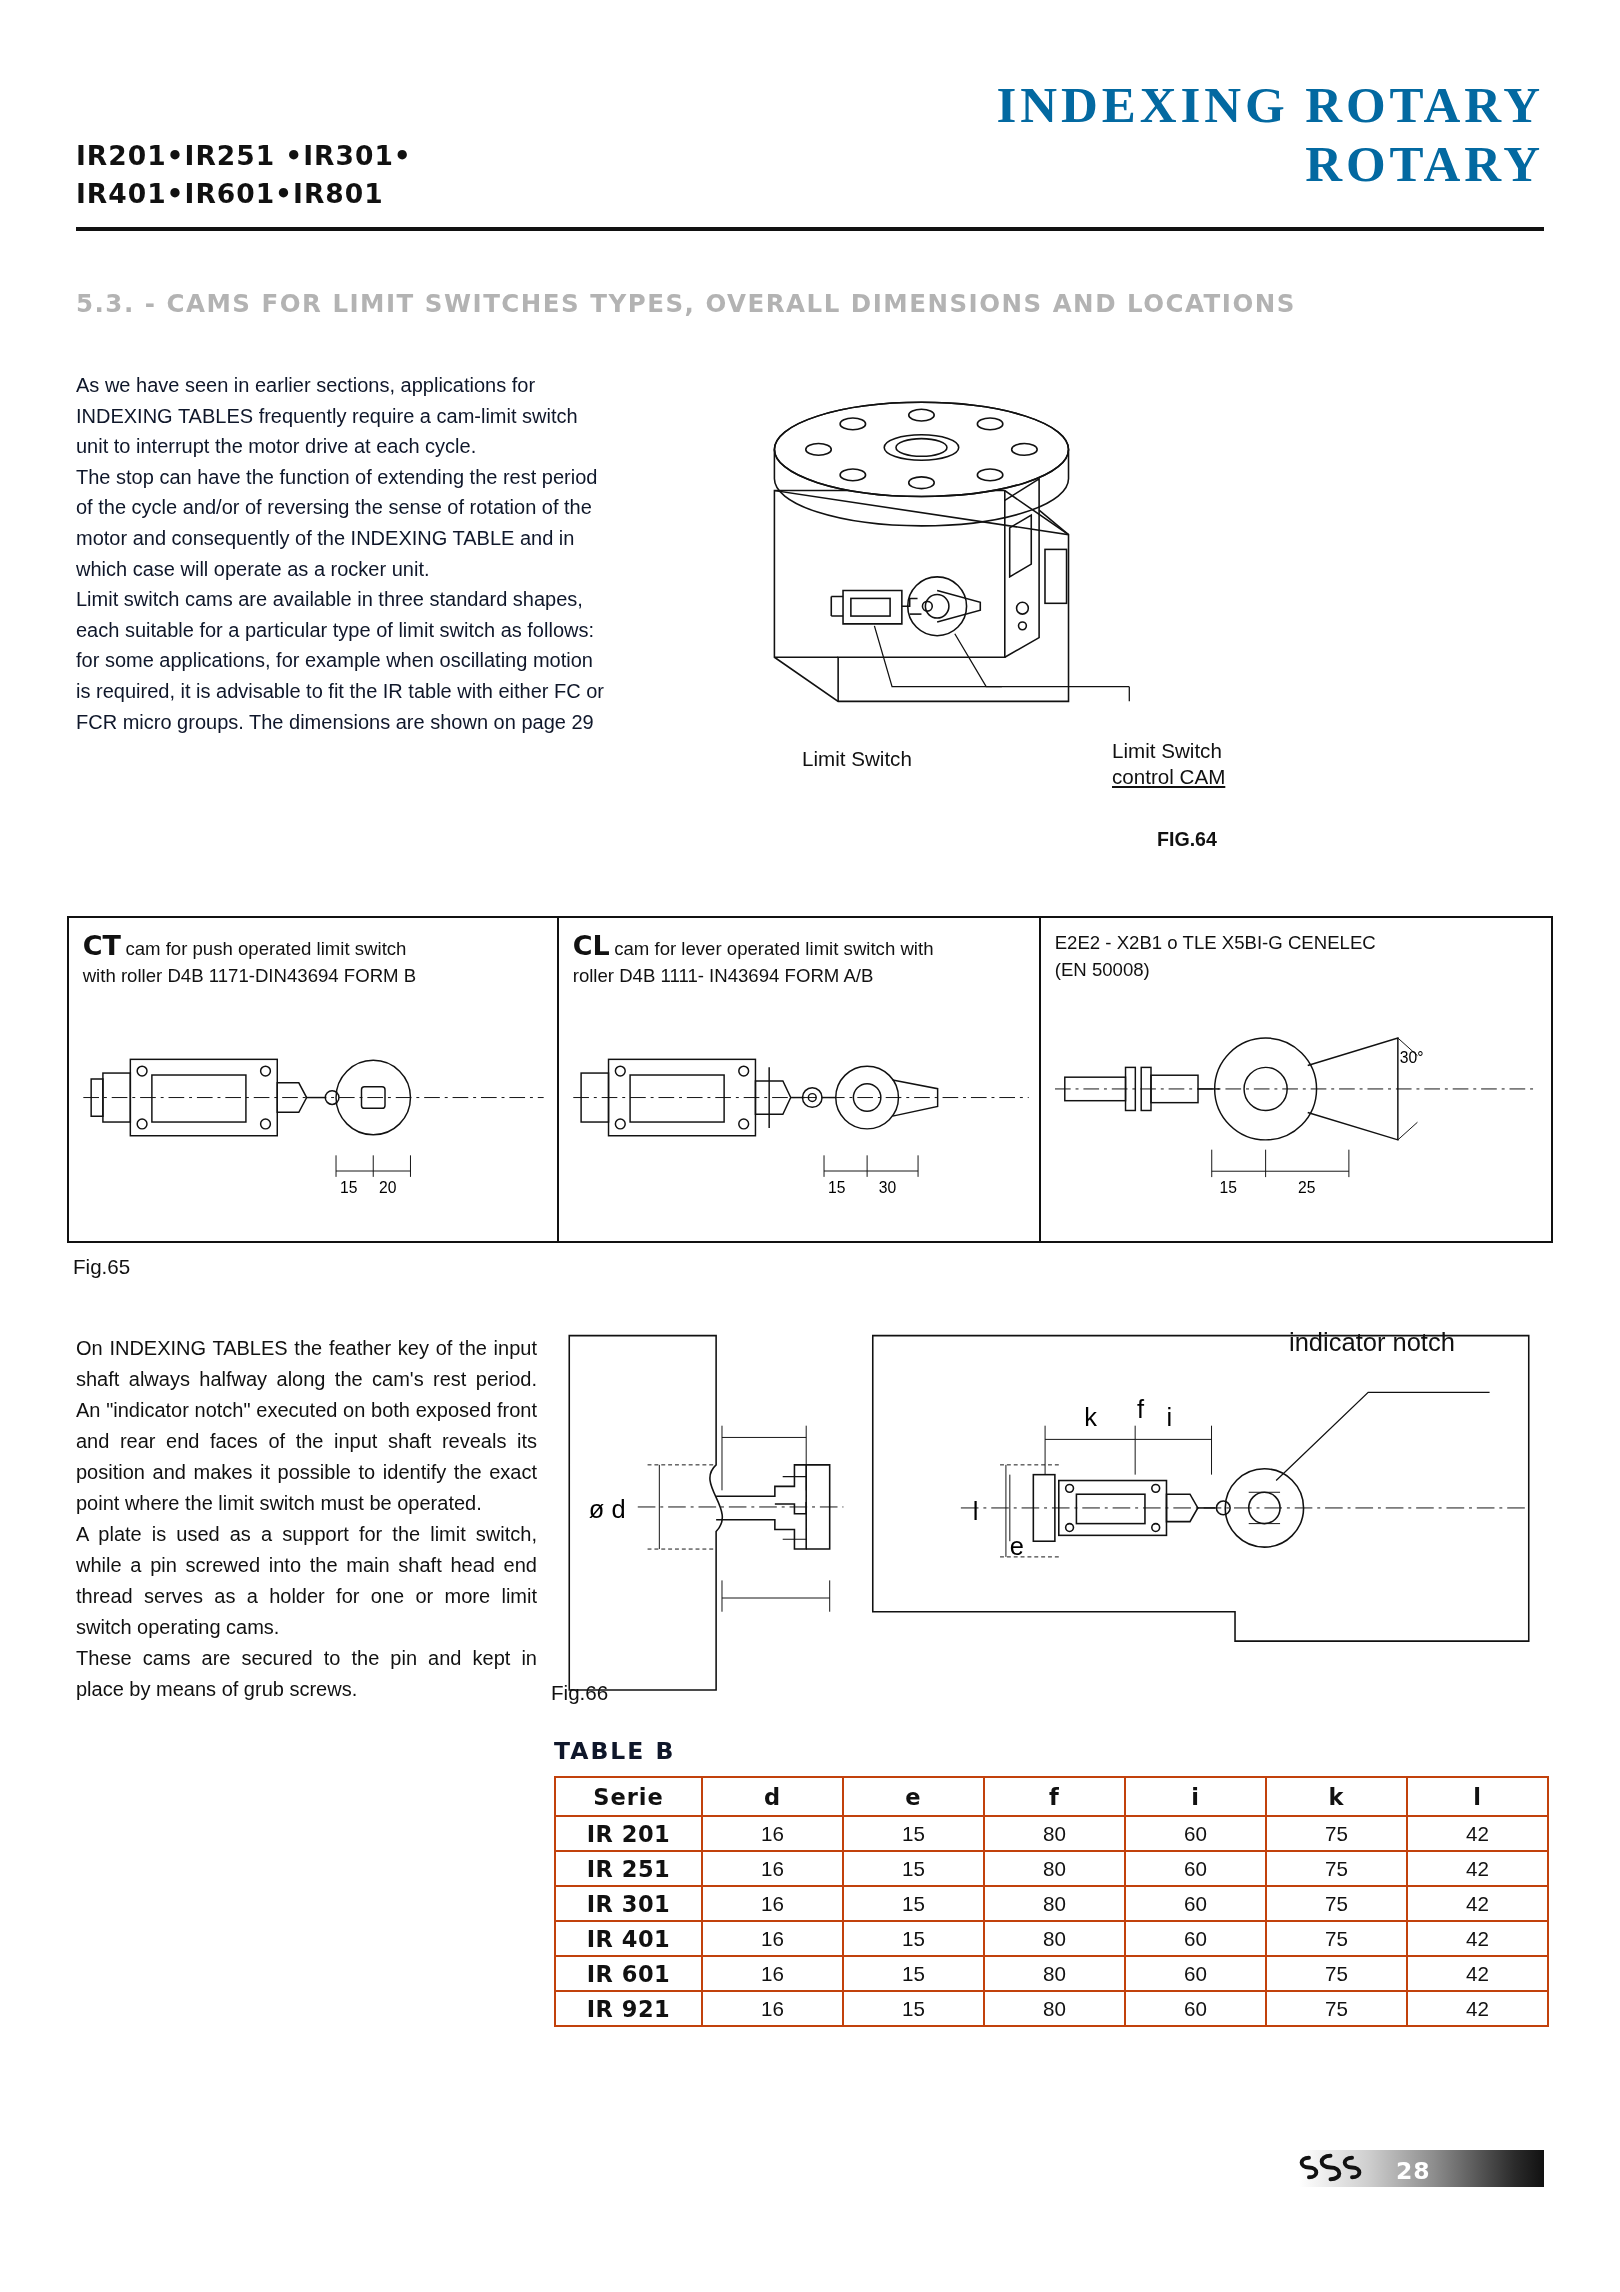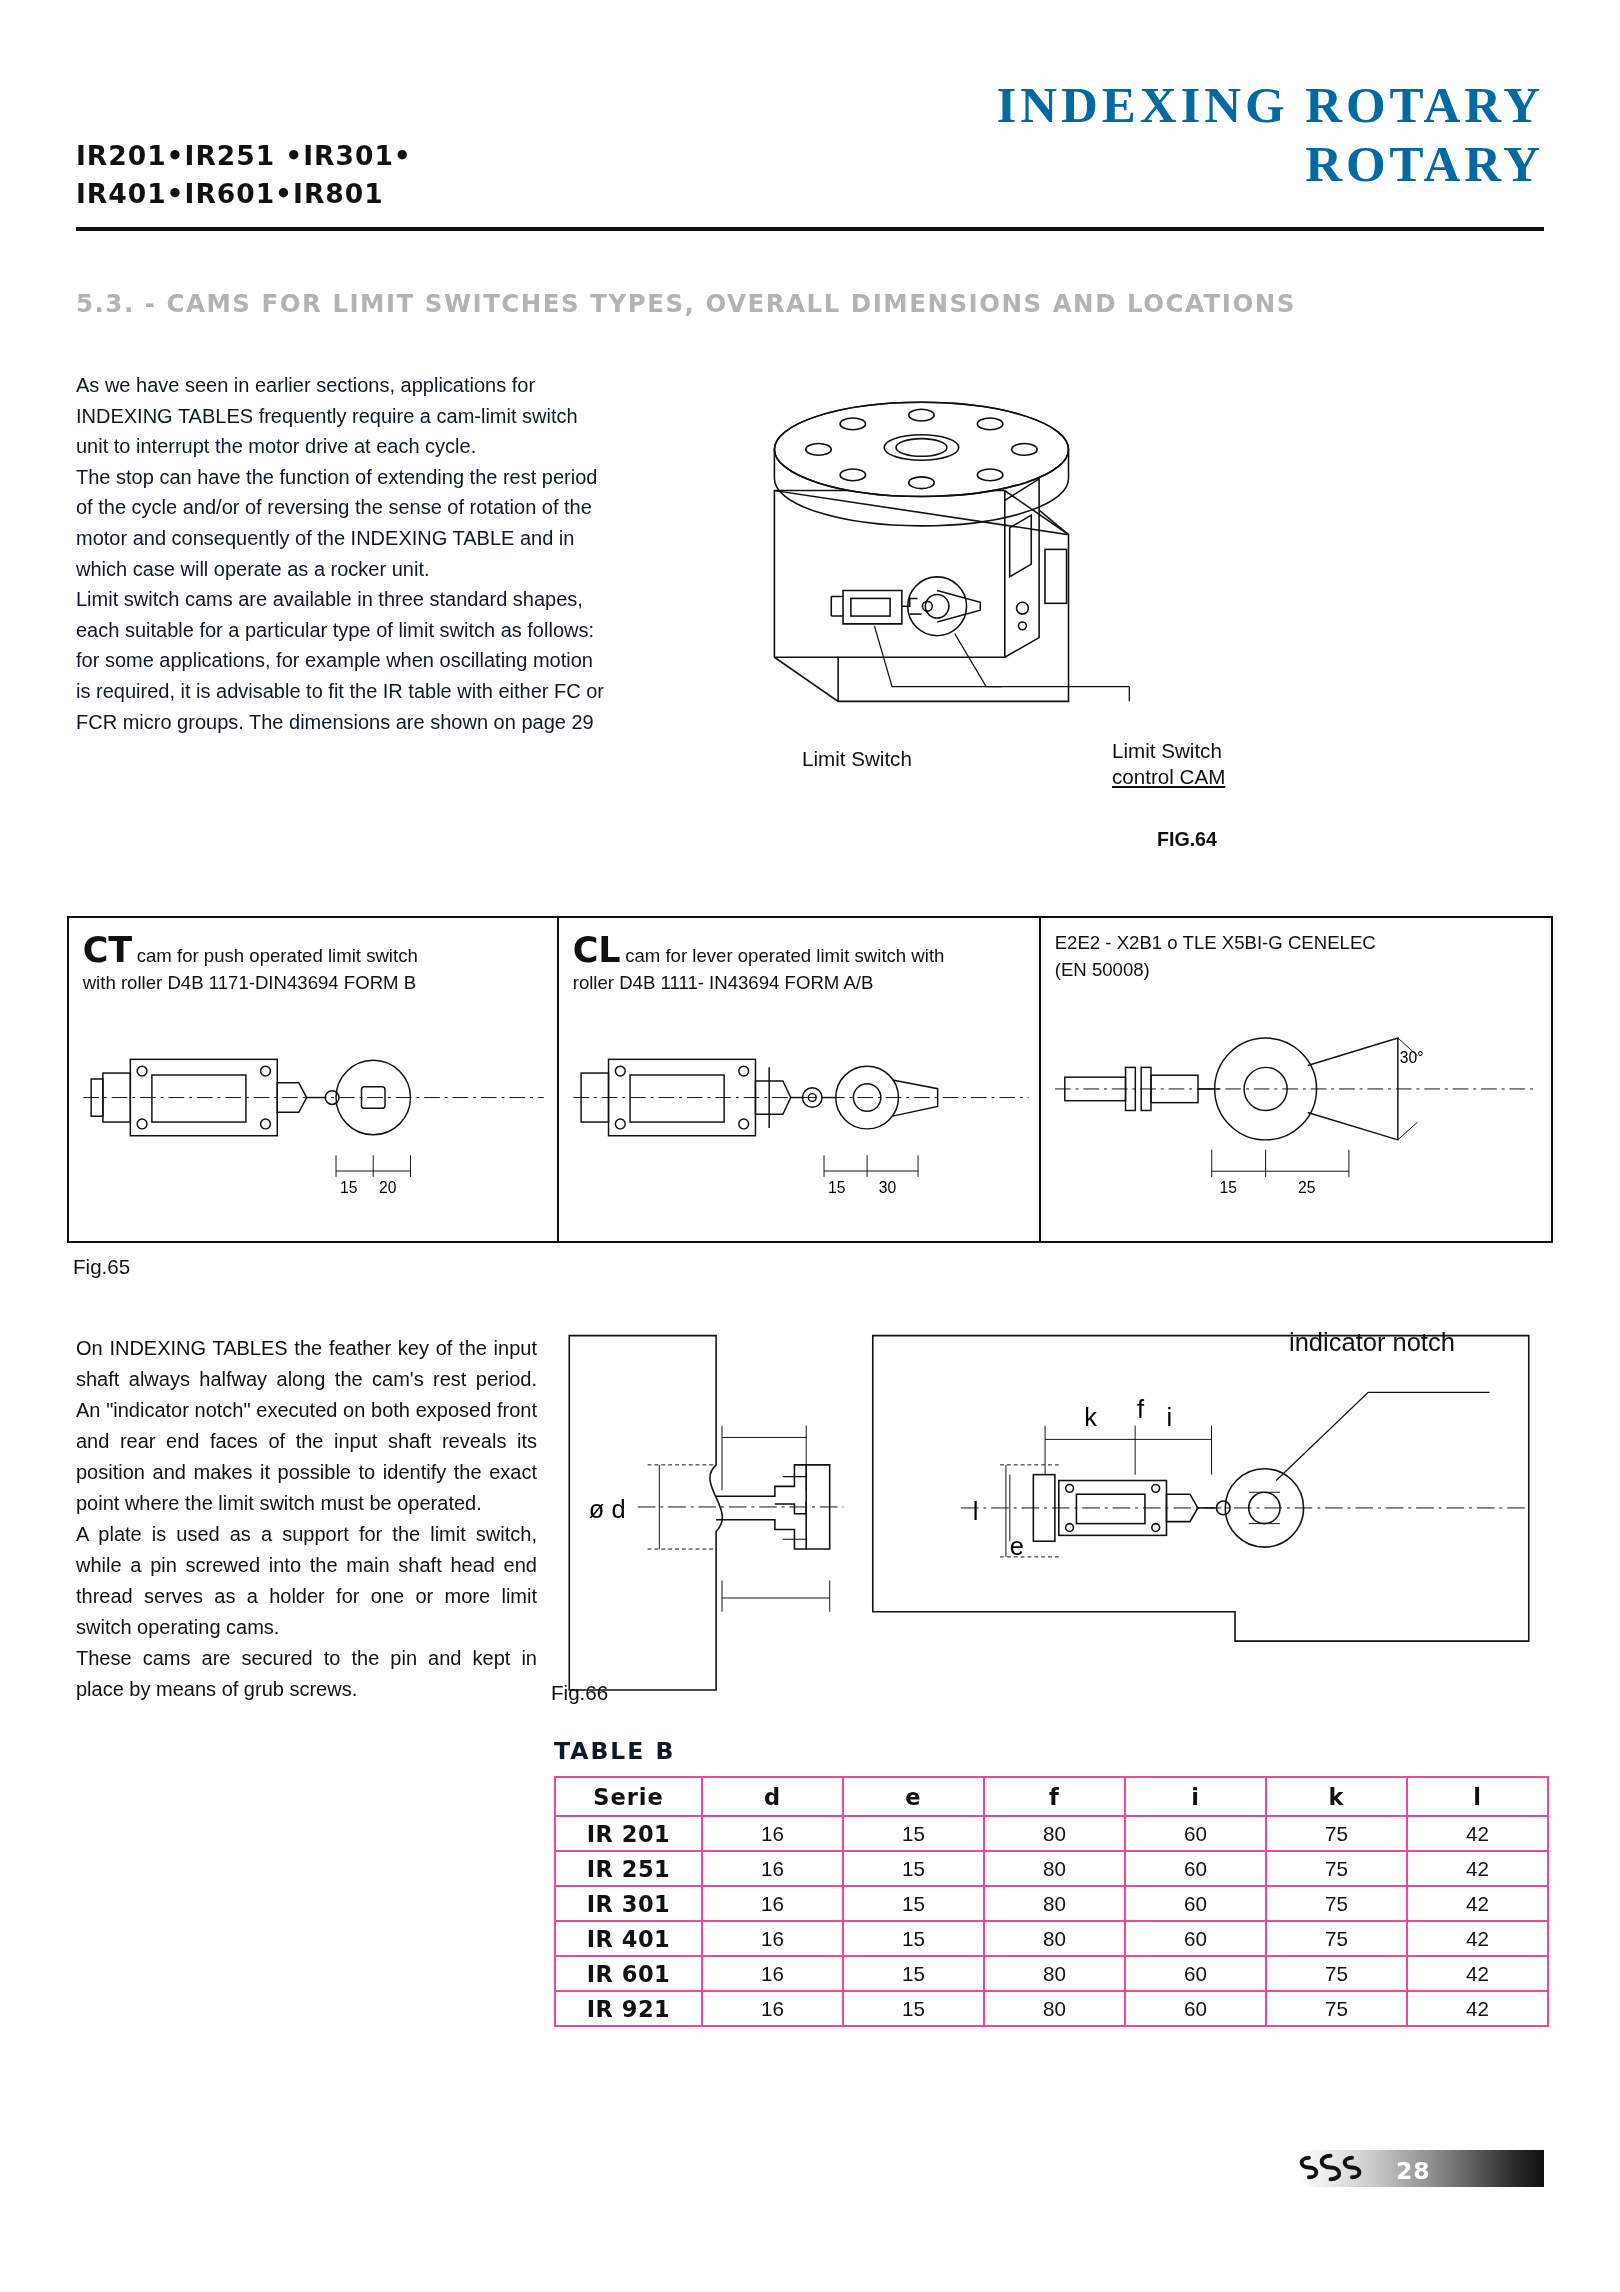--- a/index.html
+++ b/index.html
@@ -70,21 +70,21 @@
   .camcell{
     position:relative;
     border-right:2px solid #111;
     padding:11.8px 13.7px 0 13.7px;
     box-sizing:border-box;
   }
   .camcell:last-child{border-right:none;}
   .camcell.c1{width:490px;}
   .camcell.c2{width:482px;}
   .camcell.c3{width:506px;}
-  .camcode{font-weight:bold;font-size:35px;font-family:"DejaVu Sans",sans-serif;}
+  .camcode{font-weight:bold;font-size:27px;font-family:"DejaVu Sans",sans-serif;}
   .camdesc{font-size:18.6px;line-height:1.45;display:inline;}
   .camdesc2{font-size:18.6px;line-height:1.45;}
   .fig65{
     position:absolute;left:73px;top:1255px;font-size:20.6px;
   }
 
   
   .midtext{
     position:absolute;left:76px;top:1333px;width:461px;
     font-size:20px;line-height:1.55;text-align:justify;
@@ -102,21 +102,21 @@
     position:absolute;left:554px;top:1737px;
     font-family:"DejaVu Sans",sans-serif;font-weight:bold;
     font-size:23.5px;letter-spacing:2px;color:#0f172a;
   }
   table.tb{
     position:absolute;left:554px;top:1776px;
     border-collapse:collapse;
     width:995px;
   }
   table.tb td,table.tb th{
-    border:2px solid #ec4899;
+    border:2px solid #c2410c;
     text-align:center;
     font-size:20.6px;
     height:33px;
     padding:0;
   }
   table.tb thead th{
     font-weight:bold;font-size:22.5px;
     font-family:"DejaVu Sans",sans-serif;
     letter-spacing:1px;
     height:37px;

